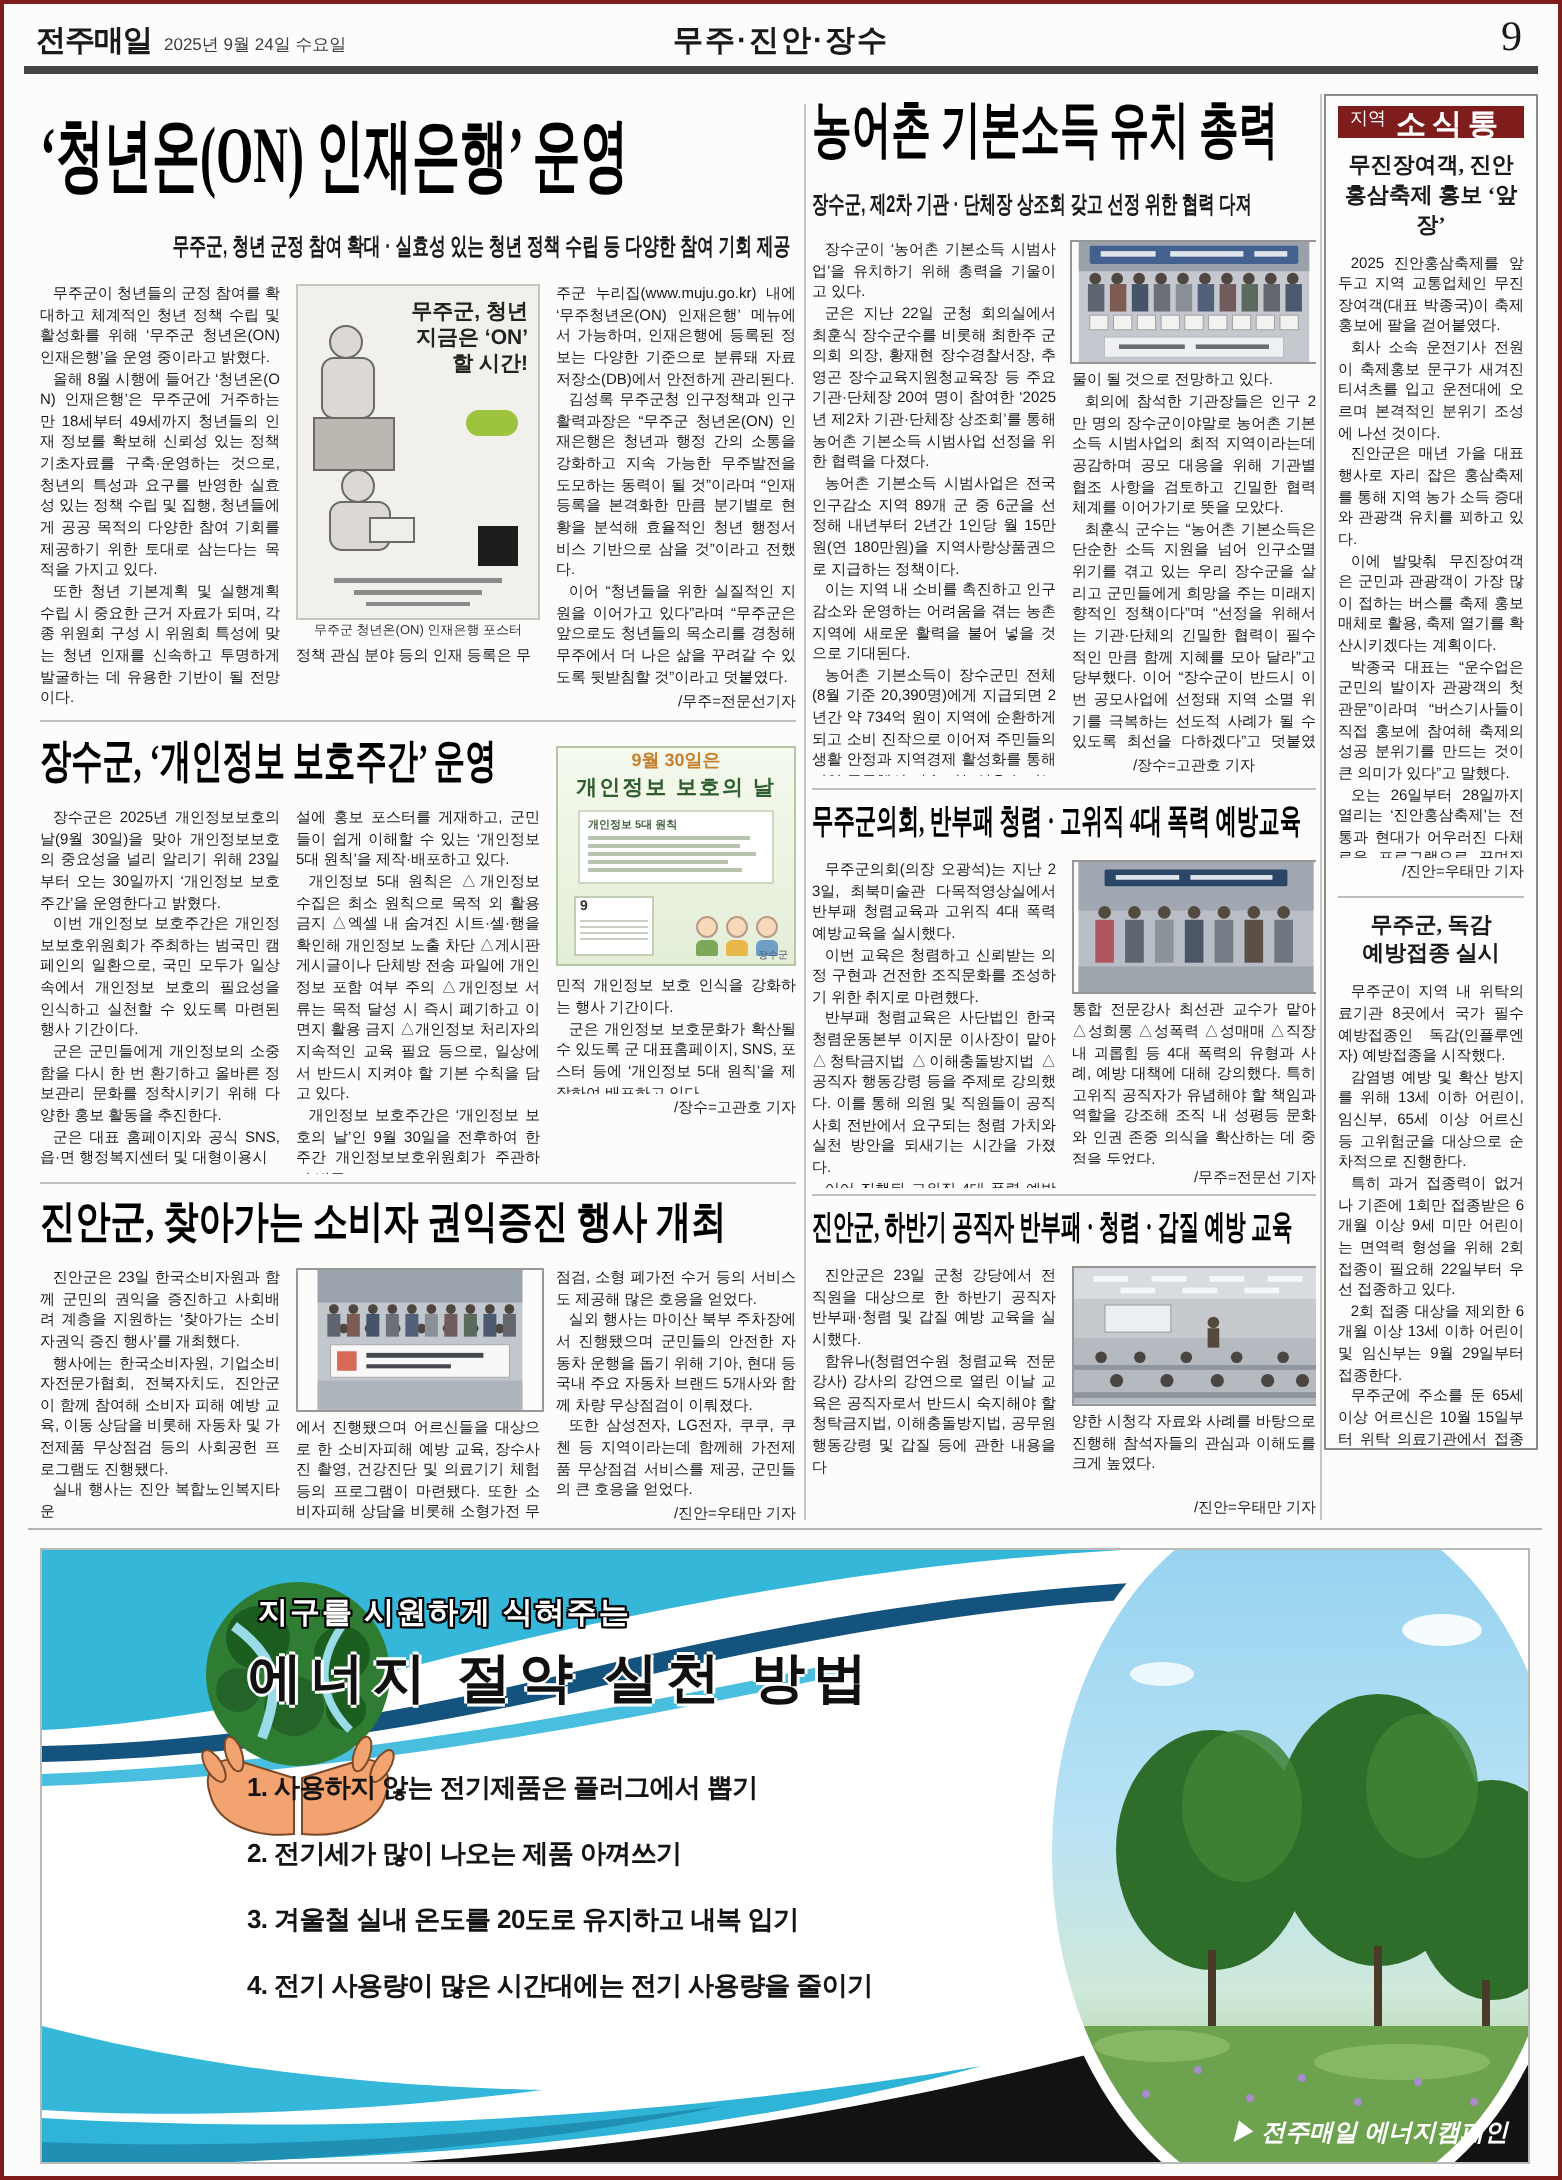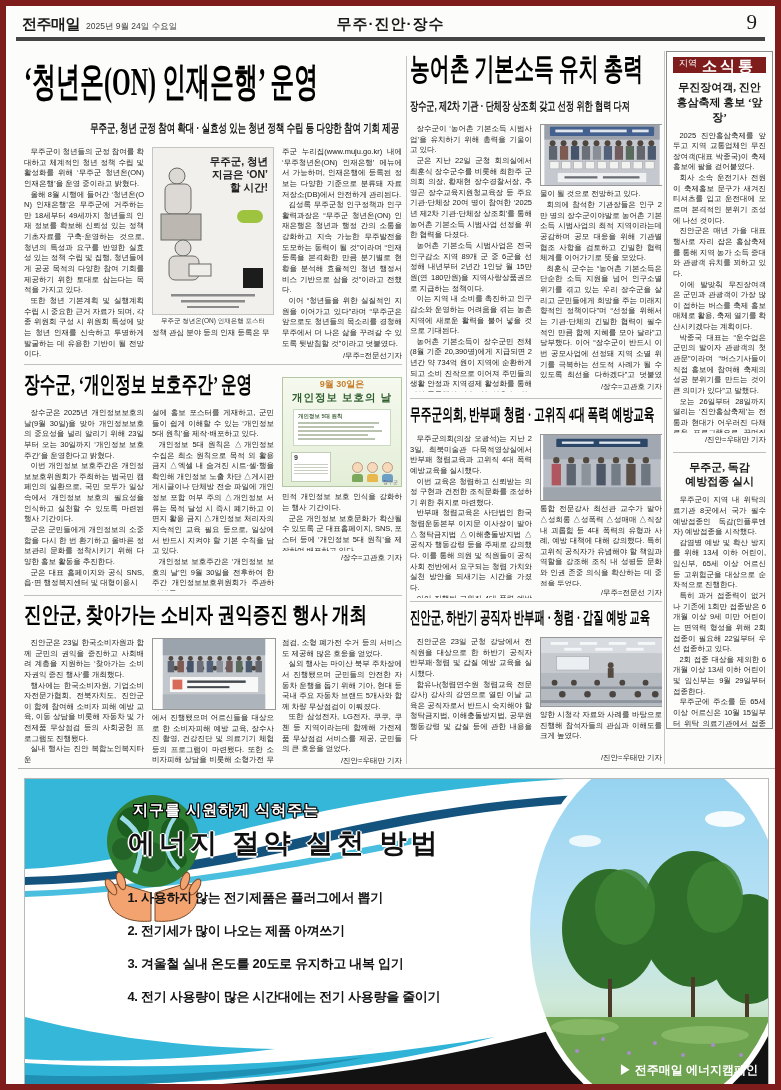--- a/index.html
+++ b/index.html
@@ -1,17 +1,17 @@
 <!DOCTYPE html>
 <html><head>
 <meta charset="utf-8">
 <style>
   html,body{margin:0;padding:0;background:#e9e9e7;}
   .page{position:relative;width:781px;height:1090px;background:#fcfcfa;margin:0 auto;
-        font-family:"Liberation Sans",sans-serif;color:#1a1a1a;overflow:hidden;border:6px solid #7f1d1d;box-sizing:border-box;}
+        font-family:"Liberation Sans",sans-serif;color:#1a1a1a;overflow:hidden;border:2px solid #7f1d1d;box-sizing:border-box;}
   
   .mh-paper{position:absolute;left:16px;top:9px;font-size:15px;font-weight:900;letter-spacing:-0.5px;}
   .mh-date{position:absolute;left:80px;top:15px;font-size:8.5px;color:#3c3c3c;}
   .mh-section{position:absolute;left:50%;top:9px;transform:translateX(-50%);font-size:15px;font-weight:900;letter-spacing:1px;}
   .mh-page{position:absolute;right:18px;top:4px;font-size:21px;font-family:"Liberation Serif",serif;}
   .mh-rule{position:absolute;left:10px;right:10px;top:31px;height:4px;background:#454545;}
   
   .block{position:absolute;overflow:hidden;}
   .hl{display:block;font-family:"Liberation Serif",serif;font-weight:700;color:#000;white-space:nowrap;transform-origin:left center;}
   .sub{font-weight:700;white-space:nowrap;transform-origin:left center;}
@@ -55,21 +55,21 @@
   
   .banner{position:absolute;left:18px;top:772px;width:745px;height:308px;border:1px solid #b9b9b7;box-sizing:border-box;overflow:hidden;background:#fff;}
   .banner svg{position:absolute;left:0;top:0;}
   .b-tag{position:absolute;left:108px;top:22px;font-size:15px;font-weight:900;color:#fff;letter-spacing:1px;
          text-shadow:1px 0 #000,-1px 0 #000,0 1px #000,0 -1px #000,1px 1px #000,-1px -1px #000,1px -1px #000,-1px 1px #000;}
   .b-title{position:absolute;left:103px;top:46px;font-size:27px;font-weight:900;color:#101010;letter-spacing:4px;
            text-shadow:-1.5px 0 #fff,1.5px 0 #fff,0 -1.5px #fff,0 1.5px #fff;}
   .b-list{position:absolute;left:96px;top:110px;width:340px;}
   .b-list ol{margin:0;padding-left:20px;}
   .b-list li{font-size:13px;font-weight:700;color:#141414;margin-bottom:15px;letter-spacing:-0.3px;}
-  .b-footer{position:absolute;right:10px;bottom:6px;color:#fff;font-size:12px;font-weight:700;}
+  .b-footer{position:absolute;right:10px;bottom:6px;color:#fff;font-size:12px;font-weight:700;font-style:italic;}
 </style>
 </head>
 <body>
 
 <div class="page">
 
   <div class="mh-paper">전주매일</div>
   <div class="mh-date">2025년 9월 24일 수요일</div>
   <div class="mh-section">무주·진안·장수</div>
   <div class="mh-page">9</div>
@@ -135,21 +135,21 @@
     <div class="cols" style="margin-top:9px;height:268px;">
       <div class="col" style="width:122px;height:268px;">
         <div class="bodywrap">
             <p class="para">장수군이 ‘농어촌 기본소득 시범사업’을 유치하기 위해 총력을 기울이고 있다.</p>
             <p class="para">군은 지난 22일 군청 회의실에서 최훈식 장수군수를 비롯해 최한주 군의회 의장, 황재현 장수경찰서장, 추영곤 장수교육지원청교육장 등 주요 기관·단체장 20여 명이 참여한 ‘2025년 제2차 기관·단체장 상조회’를 통해 농어촌 기본소득 시범사업 선정을 위한 협력을 다졌다.</p>
             <p class="para">농어촌 기본소득 시범사업은 전국 인구감소 지역 89개 군 중 6군을 선정해 내년부터 2년간 1인당 월 15만원(연 180만원)을 지역사랑상품권으로 지급하는 정책이다.</p>
             <p class="para">이는 지역 내 소비를 촉진하고 인구 감소와 운영하는 어려움을 겪는 농촌 지역에 새로운 활력을 불어 넣을 것으로 기대된다.</p>
             <p class="para">농어촌 기본소득이 장수군민 전체(8월 기준 20,390명)에게 지급되면 2년간 약 734억 원이 지역에 순환하게 되고 소비 진작으로 이어져 주민들의 생활 안정과 지역경제 활성화를 통해 지역 공동체의 지속 가능성을 높이는 마중</p>
           </div>
       </div>
-      <div class="col cont" style="width:122px;height:268px;">
+      <div class="col cont" style="width:122px;height:268px;align-items:center;">
         <svg class="photo" viewBox="0 0 126 66" height="64">
           <rect width="126" height="66" fill="#c5c9cf"></rect>
           <rect width="126" height="16" fill="#9aa1ab"></rect>
           <rect x="6" y="2" width="114" height="10" rx="1" fill="#44608e"></rect>
           <g fill="#fdfdfd" opacity="0.85">
               <rect x="12" y="5" width="30" height="3"></rect>
               <rect x="50" y="5" width="40" height="3"></rect>
               <rect x="96" y="5" width="18" height="3"></rect>
             </g>
           <g fill="#4e463f">

